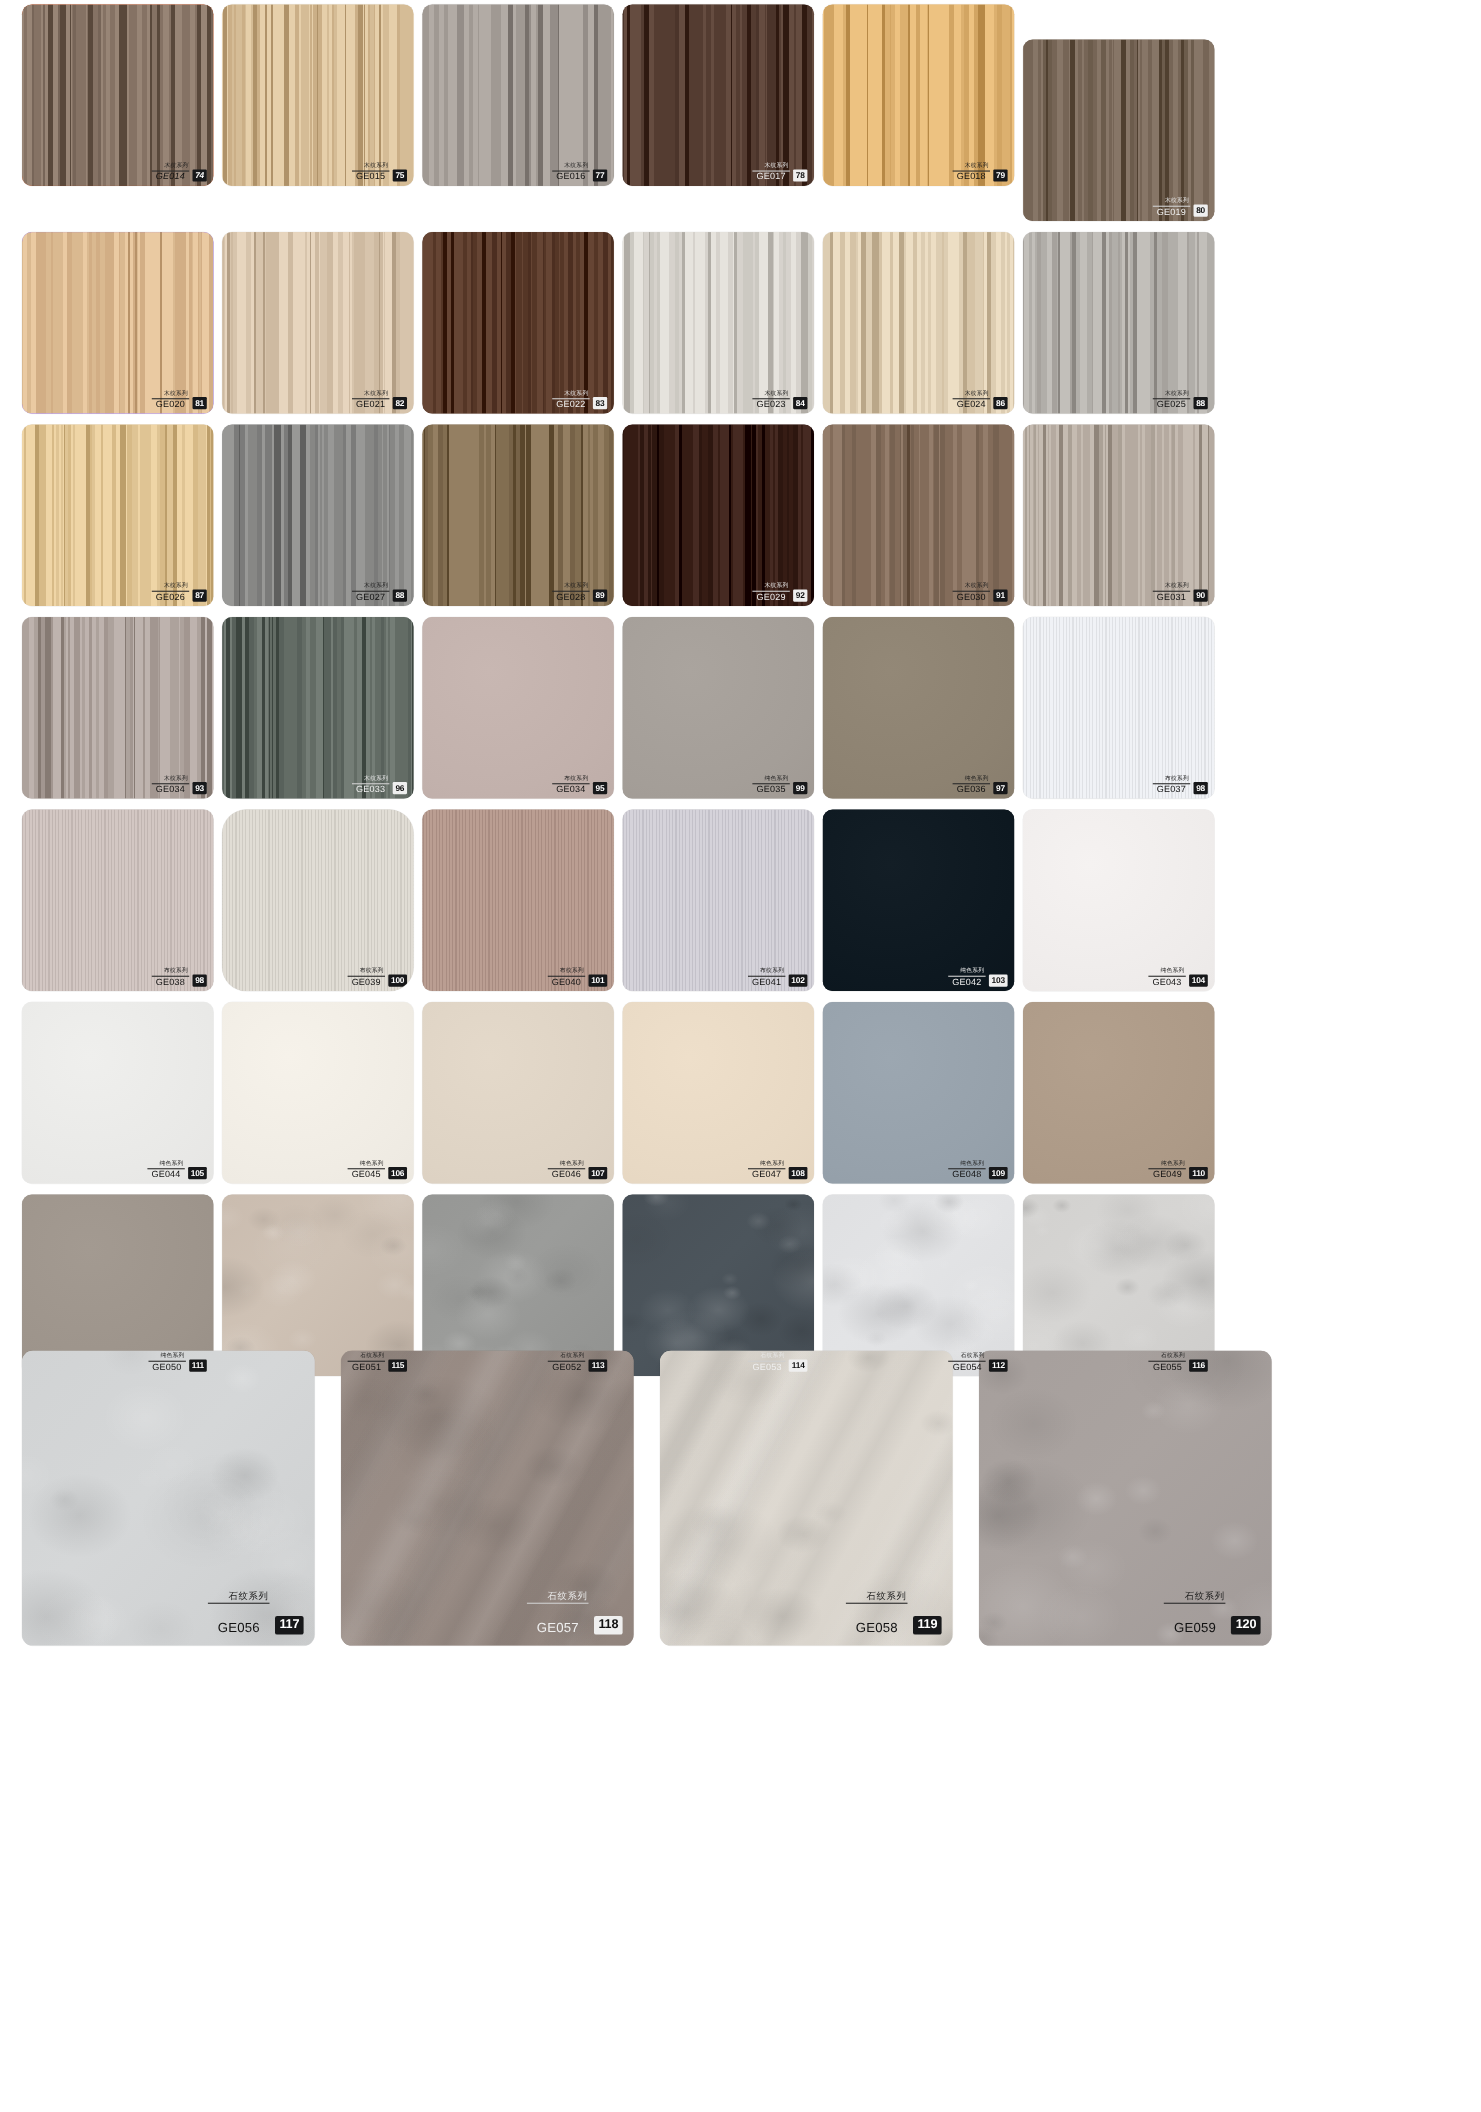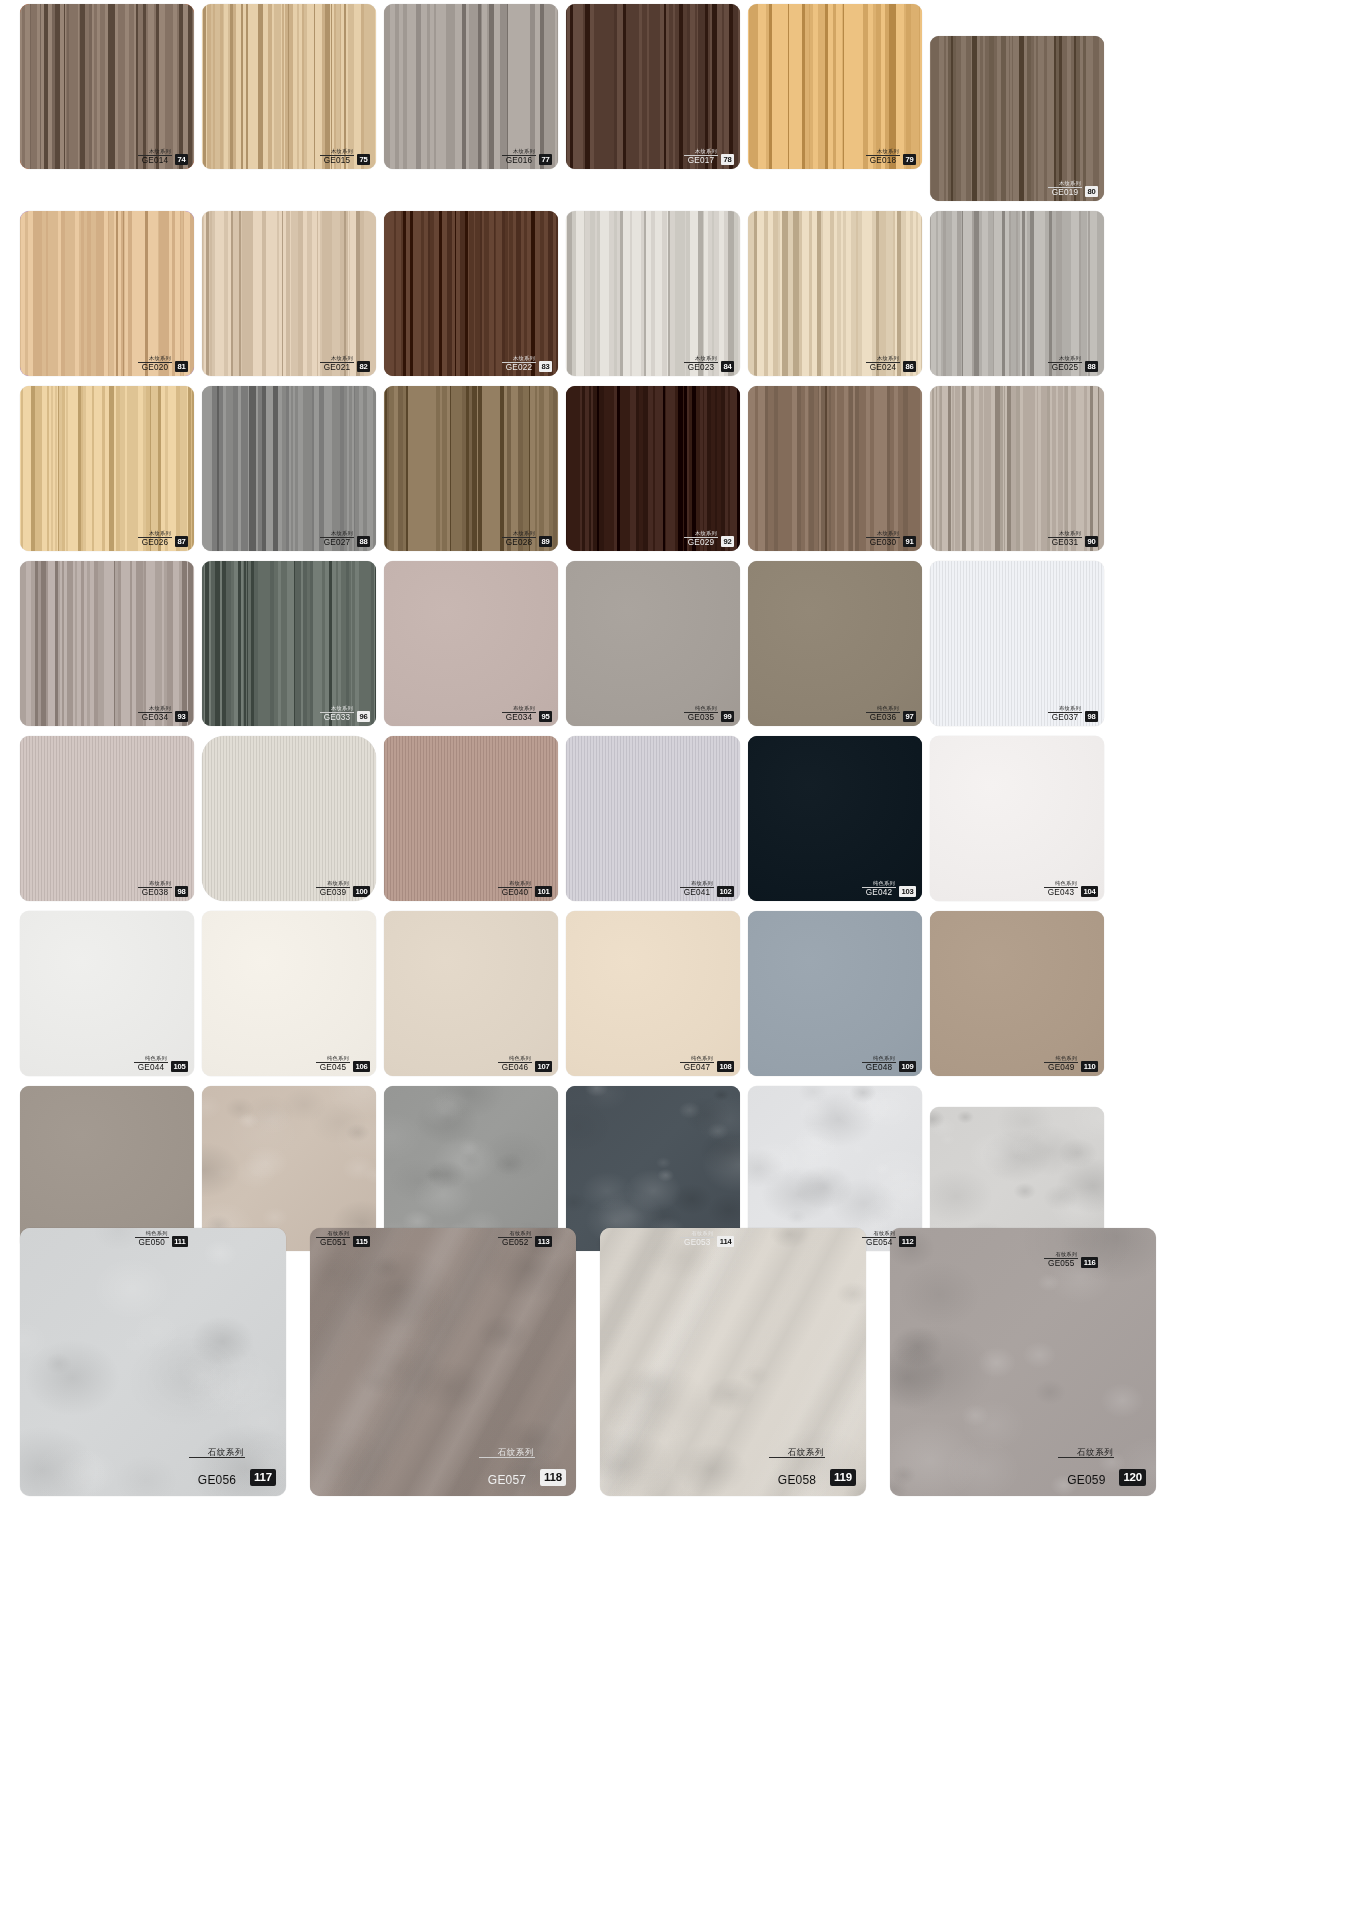--- a/index.html
+++ b/index.html
@@ -110,21 +110,21 @@
   .swatch.big .label { right: 10px; bottom: 10px; gap: 5px; }
   .swatch.big .label .series { font-size: 8.5px; letter-spacing: 0.6px; }
   .swatch.big .label .code { font-size: 12px; border-top-width: 1.1px; min-width: 56px; padding-top: 16px; }
   .swatch.big .label .badge { font-size: 11.5px; padding: 2.5px 4px; min-width: 20px; border-radius: 2px; }
 </style>
 </head>
 <body>
 
 <div id="page">
   <div class="grid" id="grid">
-      <div class="swatch" style="background: #c2410c;">
+      <div class="swatch" style="background: #c2410c; font-style: italic;">
         <div class="tex" style="background-image: linear-gradient(90deg, rgb(152, 133, 118) 0%, rgb(152, 133, 118) 0.55%, rgb(152, 133, 118) 0.55%, rgb(152, 133, 118) 1.25%, rgb(133, 114, 100) 1.25%, rgb(133, 114, 100) 2.77%, rgb(152, 133, 118) 2.77%, rgb(152, 133, 118) 5.47%, rgb(119, 101, 88) 5.47%, rgb(119, 101, 88) 6.35%, rgb(133, 114, 100) 6.35%, rgb(133, 114, 100) 8.97%, rgb(133, 114, 100) 8.97%, rgb(133, 114, 100) 9.83%, rgb(152, 133, 118) 9.83%, rgb(152, 133, 118) 11.22%, rgb(119, 101, 88) 11.22%, rgb(119, 101, 88) 12.01%, rgb(152, 133, 118) 12.01%, rgb(152, 133, 118) 13.01%, rgb(152, 133, 118) 13.01%, rgb(152, 133, 118) 13.67%, rgb(89, 72, 59) 13.67%, rgb(89, 72, 59) 15.96%, rgb(152, 133, 118) 15.96%, rgb(152, 133, 118) 17.2%, rgb(152, 133, 118) 17.2%, rgb(152, 133, 118) 18.59%, rgb(119, 101, 88) 18.59%, rgb(119, 101, 88) 19.85%, rgb(89, 72, 59) 19.85%, rgb(89, 72, 59) 20.73%, rgb(89, 72, 59) 20.73%, rgb(89, 72, 59) 23.04%, rgb(152, 133, 118) 23.04%, rgb(152, 133, 118) 25.13%, rgb(89, 72, 59) 25.13%, rgb(89, 72, 59) 25.78%, rgb(152, 133, 118) 25.78%, rgb(152, 133, 118) 26.33%, rgb(133, 114, 100) 26.33%, rgb(133, 114, 100) 26.84%, rgb(119, 101, 88) 26.84%, rgb(119, 101, 88) 28.28%, rgb(133, 114, 100) 28.28%, rgb(133, 114, 100) 31.03%, rgb(133, 114, 100) 31.03%, rgb(133, 114, 100) 33.57%, rgb(152, 133, 118) 33.57%, rgb(152, 133, 118) 34.12%, rgb(133, 114, 100) 34.12%, rgb(133, 114, 100) 34.57%, rgb(89, 72, 59) 34.57%, rgb(89, 72, 59) 37.35%, rgb(133, 114, 100) 37.35%, rgb(133, 114, 100) 38.36%, rgb(133, 114, 100) 38.36%, rgb(133, 114, 100) 39.55%, rgb(119, 101, 88) 39.55%, rgb(119, 101, 88) 40.27%, rgb(119, 101, 88) 40.27%, rgb(119, 101, 88) 40.97%, rgb(119, 101, 88) 40.97%, rgb(119, 101, 88) 41.5%, rgb(152, 133, 118) 41.5%, rgb(152, 133, 118) 42.45%, rgb(133, 114, 100) 42.45%, rgb(133, 114, 100) 44.1%, rgb(152, 133, 118) 44.1%, rgb(152, 133, 118) 45.8%, rgb(133, 114, 100) 45.8%, rgb(133, 114, 100) 46.52%, rgb(133, 114, 100) 46.52%, rgb(133, 114, 100) 48.83%, rgb(152, 133, 118) 48.83%, rgb(152, 133, 118) 50.66%, rgb(89, 72, 59) 50.66%, rgb(89, 72, 59) 51.95%, rgb(89, 72, 59) 51.95%, rgb(89, 72, 59) 54.77%, rgb(152, 133, 118) 54.77%, rgb(152, 133, 118) 56.12%, rgb(133, 114, 100) 56.12%, rgb(133, 114, 100) 59.06%, rgb(133, 114, 100) 59.06%, rgb(133, 114, 100) 60.29%, rgb(152, 133, 118) 60.29%, rgb(152, 133, 118) 62.46%, rgb(133, 114, 100) 62.46%, rgb(133, 114, 100) 63.05%, rgb(133, 114, 100) 63.05%, rgb(133, 114, 100) 65.35%, rgb(152, 133, 118) 65.35%, rgb(152, 133, 118) 66.94%, rgb(89, 72, 59) 66.94%, rgb(89, 72, 59) 67.88%, rgb(133, 114, 100) 67.88%, rgb(133, 114, 100) 70.72%, rgb(89, 72, 59) 70.72%, rgb(89, 72, 59) 72.35%, rgb(133, 114, 100) 72.35%, rgb(133, 114, 100) 73.54%, rgb(152, 133, 118) 73.54%, rgb(152, 133, 118) 74.3%, rgb(152, 133, 118) 74.3%, rgb(152, 133, 118) 76.93%, rgb(133, 114, 100) 76.93%, rgb(133, 114, 100) 77.93%, rgb(89, 72, 59) 77.93%, rgb(89, 72, 59) 79.95%, rgb(152, 133, 118) 79.95%, rgb(152, 133, 118) 81.77%, rgb(152, 133, 118) 81.77%, rgb(152, 133, 118) 83.5%, rgb(133, 114, 100) 83.5%, rgb(133, 114, 100) 85.61%, rgb(133, 114, 100) 85.61%, rgb(133, 114, 100) 87.77%, rgb(152, 133, 118) 87.77%, rgb(152, 133, 118) 90.22%, rgb(133, 114, 100) 90.22%, rgb(133, 114, 100) 91.44%, rgb(89, 72, 59) 91.44%, rgb(89, 72, 59) 93.75%, rgb(152, 133, 118) 93.75%, rgb(152, 133, 118) 96.09%, rgb(152, 133, 118) 96.09%, rgb(152, 133, 118) 96.5%, rgb(89, 72, 59) 96.5%, rgb(89, 72, 59) 98.91%, rgb(119, 101, 88) 98.91%, rgb(119, 101, 88) 99.66%, rgb(152, 133, 118) 99.66%, rgb(152, 133, 118) 100%);"></div>
         <div class="label">
           <div class="txt">
             <div class="series">木纹系列</div>
             <div class="code">GE014</div>
           </div>
           <div class="badge">74</div>
         </div>
       </div>
       <div class="swatch" style="background: rgb(220, 197, 160);">
@@ -520,21 +520,21 @@
       <div class="swatch" style="background: rgb(227, 228, 230);">
         <div class="tex" style="background-image: radial-gradient(12.3% 9.8% at 37.4% 3.4%, rgba(0, 0, 0, 0.043) 0%, rgba(0, 0, 0, 0) 70%), radial-gradient(23% 18.4% at 80.4% 13.3%, rgba(255, 255, 255, 0.106) 0%, rgba(0, 0, 0, 0) 70%), radial-gradient(29.2% 23.4% at 36% 44.2%, rgba(255, 255, 255, 0.118) 0%, rgba(0, 0, 0, 0) 70%), radial-gradient(24.5% 19.6% at 65.9% 12.1%, rgba(255, 255, 255, 0.133) 0%, rgba(0, 0, 0, 0) 70%), radial-gradient(7.5% 6% at 63.5% 38.5%, rgba(255, 255, 255, 0.04) 0%, rgba(0, 0, 0, 0) 70%), radial-gradient(8.4% 6.7% at 28% 79.5%, rgba(0, 0, 0, 0.035) 0%, rgba(0, 0, 0, 0) 70%), radial-gradient(14.6% 11.7% at 38.5% 15.2%, rgba(255, 255, 255, 0.12) 0%, rgba(0, 0, 0, 0) 70%), radial-gradient(24.3% 19.4% at 43.6% 61.4%, rgba(0, 0, 0, 0.098) 0%, rgba(0, 0, 0, 0) 70%), radial-gradient(21.5% 17.2% at 5.9% 49.7%, rgba(0, 0, 0, 0.07) 0%, rgba(0, 0, 0, 0) 70%), radial-gradient(29.9% 23.9% at 91.4% 66.4%, rgba(255, 255, 255, 0.114) 0%, rgba(0, 0, 0, 0) 70%), radial-gradient(19.9% 15.9% at 39% 33.5%, rgba(255, 255, 255, 0.118) 0%, rgba(0, 0, 0, 0) 70%), radial-gradient(17.7% 14.2% at 38.3% 98.9%, rgba(255, 255, 255, 0.15) 0%, rgba(0, 0, 0, 0) 70%), radial-gradient(11.3% 9% at 66% 4.1%, rgba(0, 0, 0, 0.114) 0%, rgba(0, 0, 0, 0) 70%), radial-gradient(30.6% 24.5% at 29% 65.9%, rgba(0, 0, 0, 0.094) 0%, rgba(0, 0, 0, 0) 70%), radial-gradient(8.3% 6.6% at 77.5% 93.4%, rgba(255, 255, 255, 0.15) 0%, rgba(0, 0, 0, 0) 70%), radial-gradient(14.1% 11.3% at 71.9% 84.8%, rgba(255, 255, 255, 0.11) 0%, rgba(0, 0, 0, 0) 70%), radial-gradient(30.4% 24.3% at 52.1% 20.3%, rgba(0, 0, 0, 0.09) 0%, rgba(0, 0, 0, 0) 70%), radial-gradient(6.8% 5.4% at 77.1% 50%, rgba(255, 255, 255, 0.106) 0%, rgba(0, 0, 0, 0) 70%), radial-gradient(21.5% 17.2% at 78.7% 76.9%, rgba(255, 255, 255, 0.055) 0%, rgba(0, 0, 0, 0) 70%), radial-gradient(21.5% 17.2% at 15.5% 45%, rgba(255, 255, 255, 0.13) 0%, rgba(0, 0, 0, 0) 70%), radial-gradient(31.6% 25.3% at 86.2% 54.1%, rgba(255, 255, 255, 0.11) 0%, rgba(0, 0, 0, 0) 70%), radial-gradient(28% 22.4% at 66.4% 71.2%, rgba(0, 0, 0, 0.067) 0%, rgba(0, 0, 0, 0) 70%), linear-gradient(135deg, rgb(223, 224, 226), rgb(227, 228, 230) 45%, rgb(220, 221, 223));"></div>
         <div class="label">
           <div class="txt">
             <div class="series">石纹系列</div>
             <div class="code">GE054</div>
           </div>
           <div class="badge">112</div>
         </div>
       </div>
-      <div class="swatch" style="background: rgb(214, 213, 211); margin-top: 21px;">
+      <div class="swatch" style="background: rgb(214, 213, 211);">
         <div class="tex" style="background-image: radial-gradient(23.5% 18.8% at 38.2% 28.2%, rgba(255, 255, 255, 0.14) 0%, rgba(0, 0, 0, 0) 70%), radial-gradient(14.9% 11.9% at 61% 78.9%, rgba(255, 255, 255, 0.086) 0%, rgba(0, 0, 0, 0) 70%), radial-gradient(23.1% 18.5% at 84.8% 61.1%, rgba(255, 255, 255, 0.137) 0%, rgba(0, 0, 0, 0) 70%), radial-gradient(19.3% 15.4% at 24.6% 99.6%, rgba(0, 0, 0, 0.075) 0%, rgba(0, 0, 0, 0) 70%), radial-gradient(24% 19.2% at 54.8% 8.6%, rgba(0, 0, 0, 0.047) 0%, rgba(0, 0, 0, 0) 70%), radial-gradient(19.3% 15.4% at 5.9% 95.5%, rgba(255, 255, 255, 0.086) 0%, rgba(0, 0, 0, 0) 70%), radial-gradient(11.1% 8.9% at 54% 25.8%, rgba(255, 255, 255, 0.082) 0%, rgba(0, 0, 0, 0) 70%), radial-gradient(30.6% 24.5% at 93.7% 47.7%, rgba(0, 0, 0, 0.106) 0%, rgba(0, 0, 0, 0) 70%), radial-gradient(22.9% 18.3% at 31% 82%, rgba(0, 0, 0, 0.067) 0%, rgba(0, 0, 0, 0) 70%), radial-gradient(9.4% 7.5% at 54.5% 51%, rgba(0, 0, 0, 0.094) 0%, rgba(0, 0, 0, 0) 70%), radial-gradient(16.4% 13.1% at 84.9% 27.8%, rgba(0, 0, 0, 0.082) 0%, rgba(0, 0, 0, 0) 70%), radial-gradient(26.2% 21% at 5.5% 83.1%, rgba(255, 255, 255, 0.07) 0%, rgba(0, 0, 0, 0) 70%), radial-gradient(11.3% 9% at 7.3% 12.2%, rgba(255, 255, 255, 0.09) 0%, rgba(0, 0, 0, 0) 70%), radial-gradient(28.4% 22.7% at 68.9% 26.3%, rgba(0, 0, 0, 0.067) 0%, rgba(0, 0, 0, 0) 70%), radial-gradient(26.1% 20.9% at 99.1% 7%, rgba(255, 255, 255, 0.106) 0%, rgba(0, 0, 0, 0) 70%), radial-gradient(7.2% 5.8% at 20.3% 6.1%, rgba(0, 0, 0, 0.1) 0%, rgba(0, 0, 0, 0) 70%), radial-gradient(6.3% 5% at 10% 19.8%, rgba(255, 255, 255, 0.067) 0%, rgba(0, 0, 0, 0) 70%), radial-gradient(28.7% 23% at 49.8% 29.6%, rgba(0, 0, 0, 0.09) 0%, rgba(0, 0, 0, 0) 70%), radial-gradient(10.5% 8.4% at 1.3% 7.3%, rgba(0, 0, 0, 0.114) 0%, rgba(0, 0, 0, 0) 70%), radial-gradient(7.2% 5.8% at 13.5% 88.8%, rgba(255, 255, 255, 0.106) 0%, rgba(0, 0, 0, 0) 70%), radial-gradient(30.2% 24.2% at 15.1% 54.1%, rgba(0, 0, 0, 0.06) 0%, rgba(0, 0, 0, 0) 70%), radial-gradient(14.6% 11.7% at 75% 54.9%, rgba(0, 0, 0, 0.063) 0%, rgba(0, 0, 0, 0) 70%), linear-gradient(135deg, rgb(210, 209, 207), rgb(214, 213, 211) 45%, rgb(206, 205, 203));"></div>
         <div class="label">
           <div class="txt">
             <div class="series">石纹系列</div>
             <div class="code">GE055</div>
           </div>
           <div class="badge">116</div>
         </div>
       </div>
     </div>

